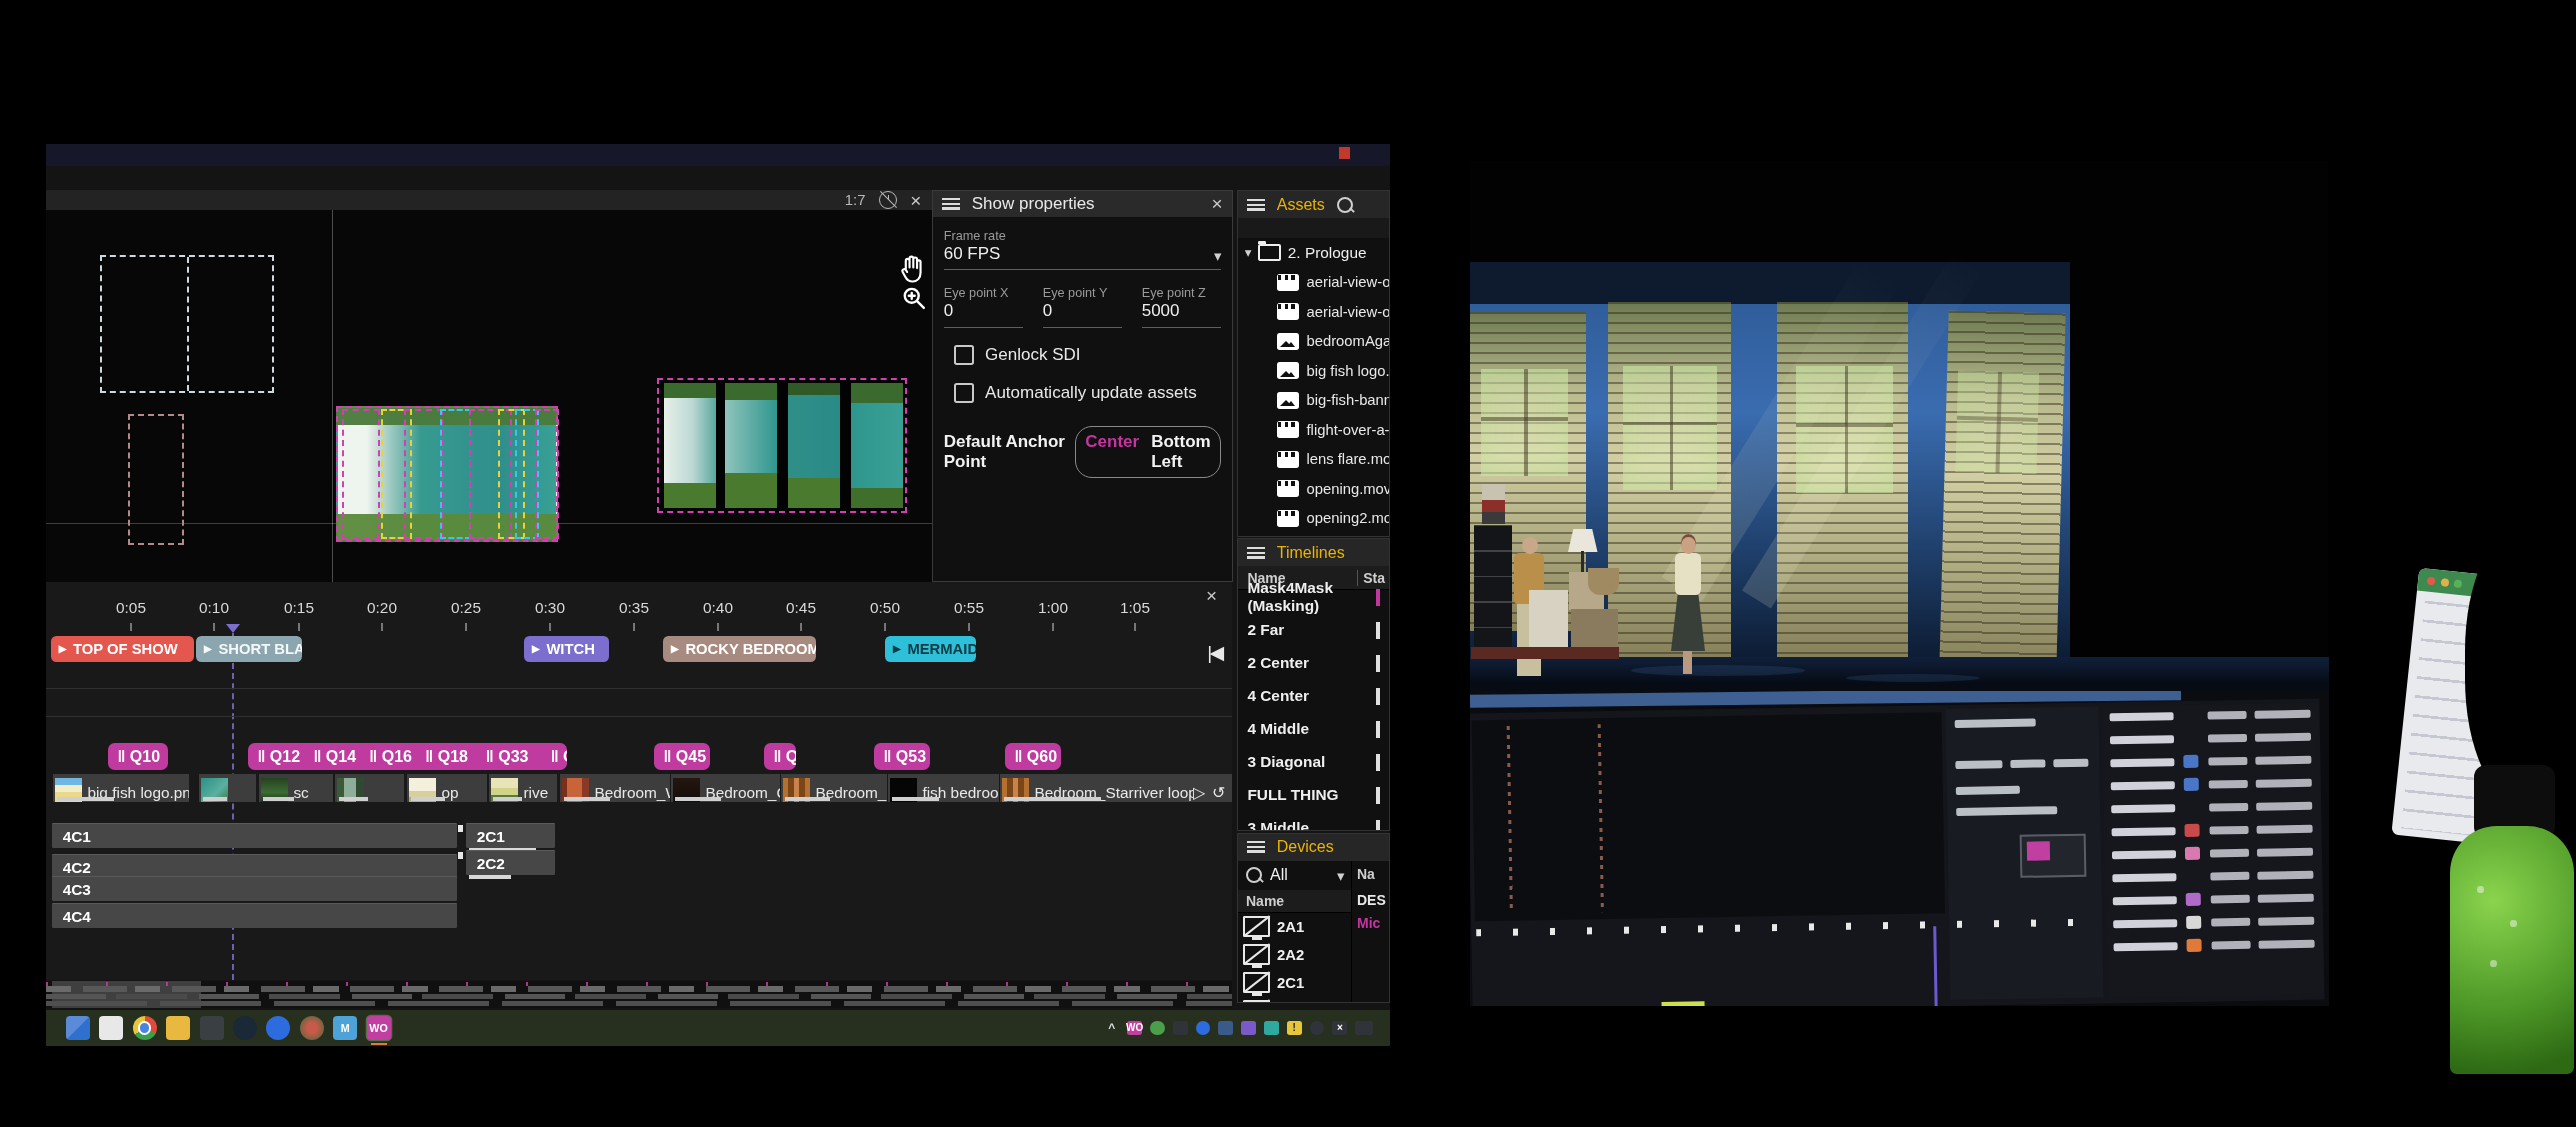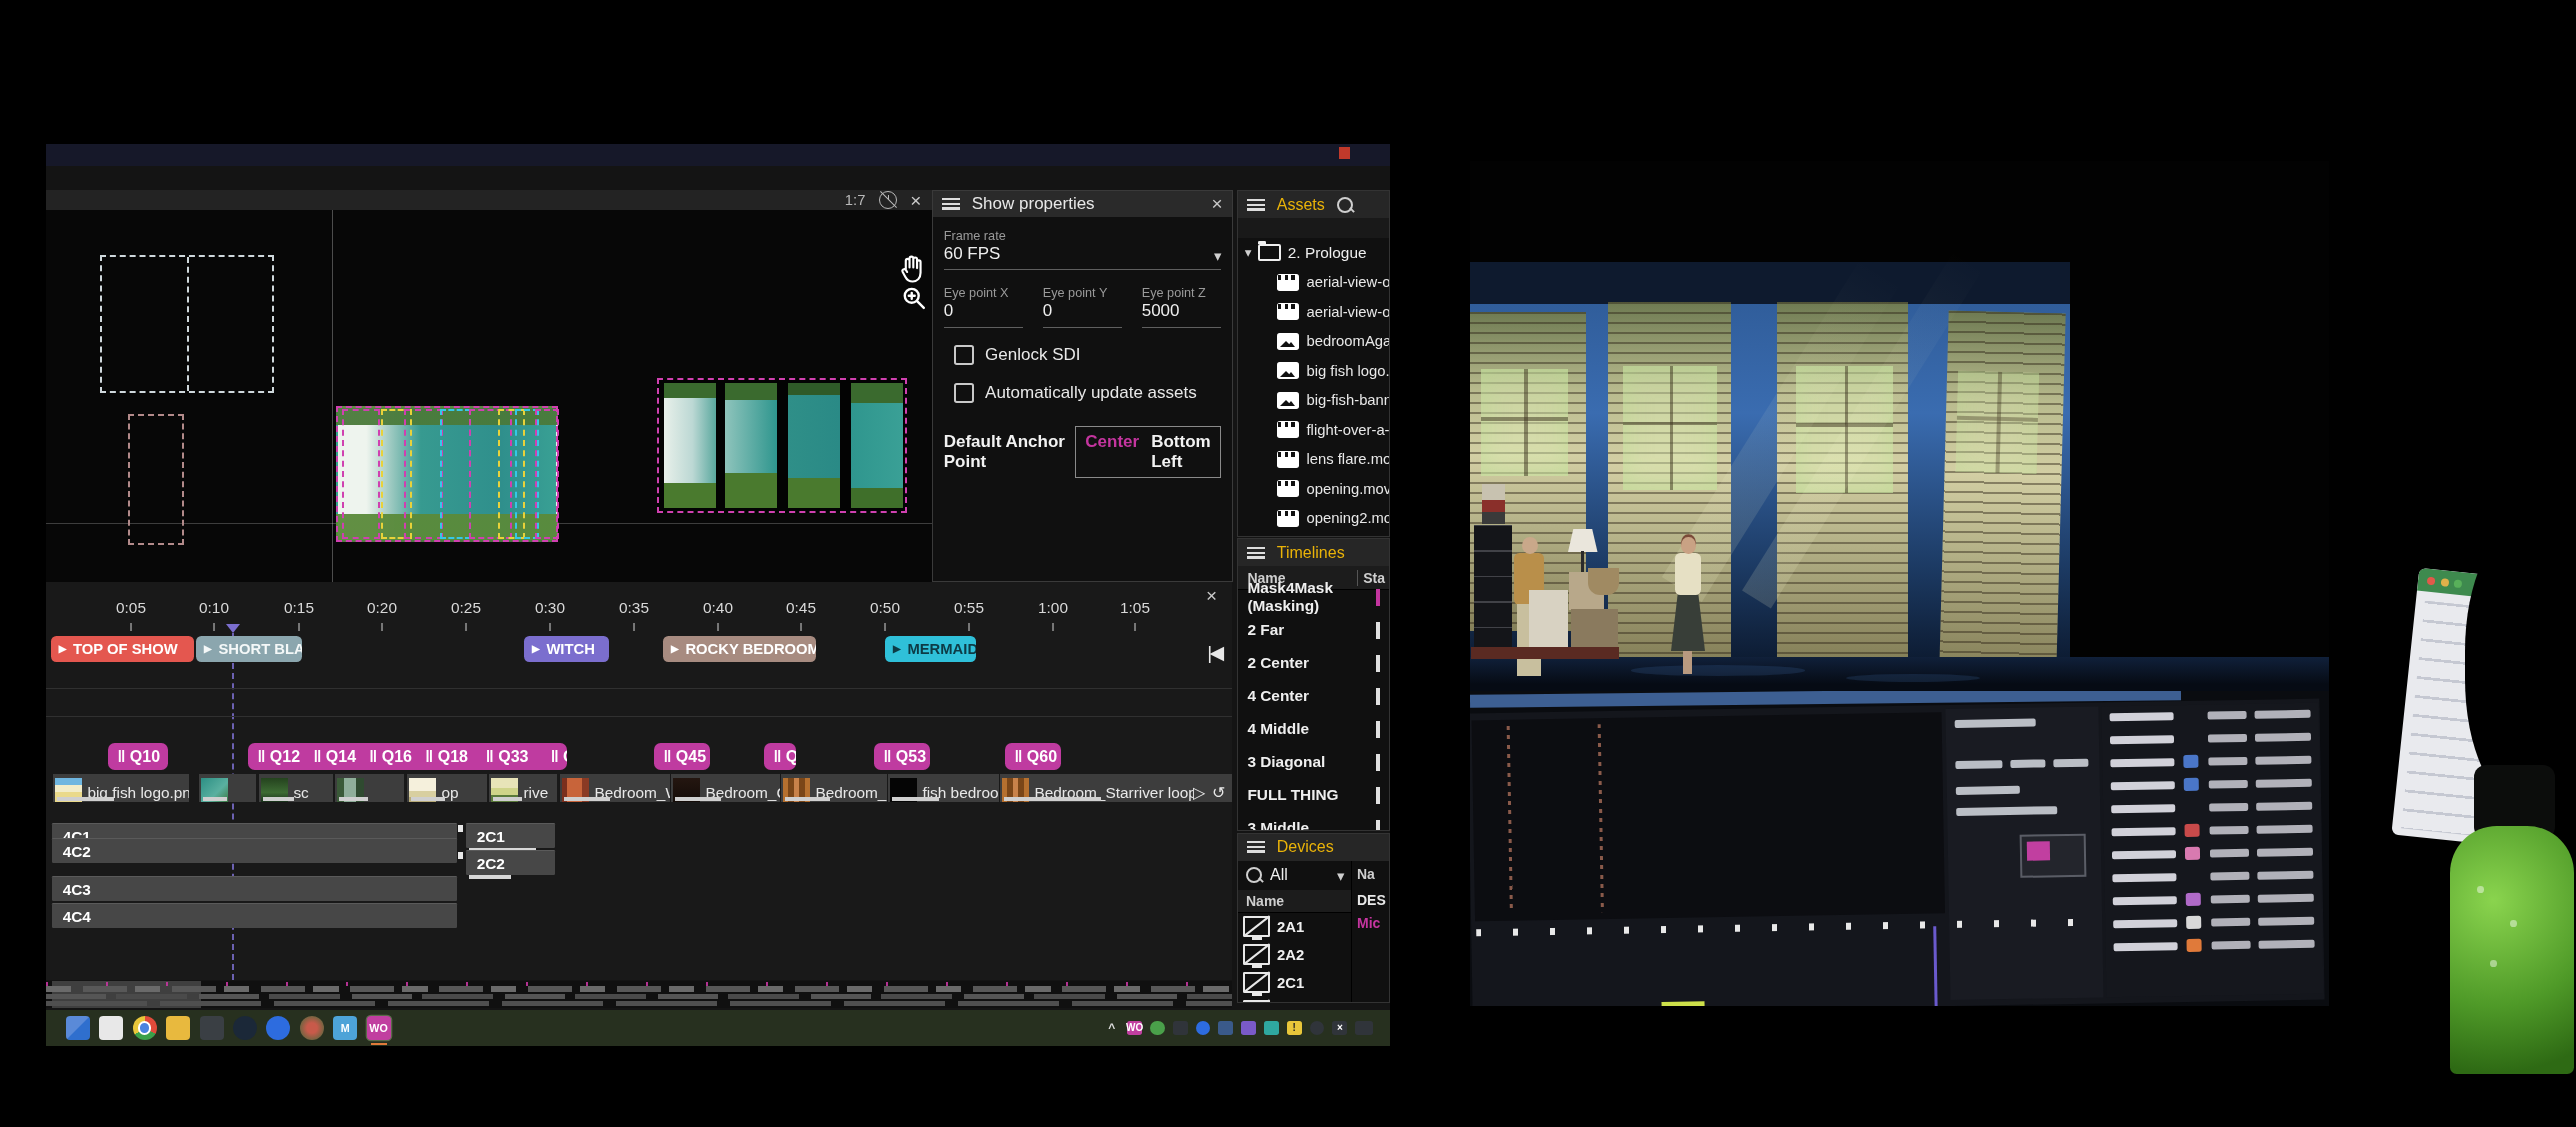--- a/index.html
+++ b/index.html
@@ -41,21 +41,21 @@
   #props{position:absolute;left:886px;top:46px;width:301px;height:392px;background:#101010;border:0.7px solid #3a3a3a;box-sizing:border-box;}
   .phead{height:25.5px;background:#2a2a2a;display:flex;align-items:center;gap:12px;padding:0 9.4px;color:#e8e8e8;font-size:17px;}
   .phead .xbtn{margin-left:auto;}
   .burger{width:17.4px;height:12px;background:linear-gradient(180deg,#ddd 0 2px,transparent 2px 4.7px,#ddd 4.7px 6.7px,transparent 6.7px 9.4px,#ddd 9.4px 12px);}
   .flabel{color:#9a9a9a;font-size:12.7px;}
   .fvalue{color:#efefef;font-size:17px;margin-top:1.3px;}
   .frow{border-bottom:1.3px solid #5f5f5f;padding-bottom:5.4px;}
   .caret{color:#cfcfcf;font-size:14.8px;}
   .cbx{width:16px;height:16px;border:2px solid #c9c9c9;border-radius:2.7px;display:inline-block;flex:none;}
   .cbrow{display:flex;align-items:center;gap:10.7px;color:#e8e8e8;font-size:17px;margin:17.4px 0 0 10.7px;}
-  .anchor-seg{border:1.3px solid #8a8a8a;border-radius:0;padding:5.4px 9.4px;display:flex;gap:12px;font-size:17px;font-weight:bold;}
+  .anchor-seg{border:1.3px solid #8a8a8a;border-radius:17px;padding:5.4px 9.4px;display:flex;gap:12px;font-size:17px;font-weight:bold;}
   .seg-on{color:#c4359f;}
   .seg-off{color:#f2f2f2;}
   
   #sidebar{position:absolute;left:1191px;top:46px;width:153px;height:810px;}
   .spanel{position:relative;background:#101010;border:0.7px solid #333;box-sizing:border-box;overflow:hidden;margin-bottom:1.3px;}
   .spanel .phead{height:27px;background:#262626;font-size:16px;color:#eab308;}
   .magnify{width:12px;height:12px;border:2px solid #cfcfcf;border-radius:50%;position:relative;display:inline-block;}
   .magnify:after{content:"";position:absolute;left:10px;top:10px;width:6px;height:2px;background:#cfcfcf;transform:rotate(45deg);}
   .psub{height:20px;background:#191919;}
   .folder-row{display:flex;align-items:center;gap:6.7px;height:29.5px;padding-left:6.7px;color:#efefef;font-size:15.4px;}
@@ -622,21 +622,21 @@
           <span class="clip-icons">
             <span>▷</span>
             <span>↺</span>
           </span>
         </div>
       </div>
 
     <div>
 
     <div class="trackblk" style="top: 241px;"><span>4C1</span></div>
-        <div class="trackblk" style="top: 256px;"><span>4C2</span></div>
+        <div class="trackblk" style="top: 272px;"><span>4C2</span></div>
         <div class="trackblk" style="top: 294px;"><span>4C3</span></div>
         <div class="trackblk" style="top: 321px;"><span>4C4</span></div>
       </div>
     <div>
 
     <div class="trackblk2 p95" style="top: 241px;"><span>2C1</span></div>
         <div class="trackblk2 p60" style="top: 268px;"><span>2C2</span></div>
       </div>
     <div class="jsq" style="left:412px;top:243px;"></div>
     <div class="jsq" style="left:412px;top:270px;"></div>

